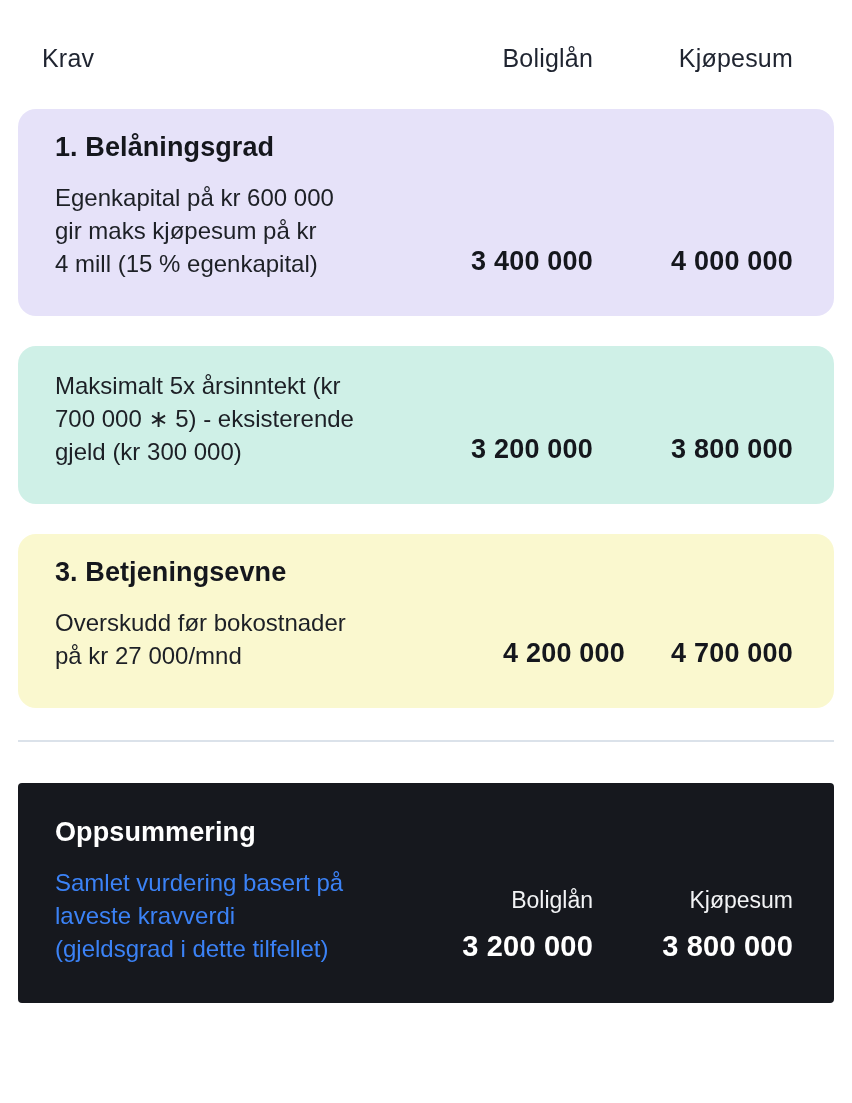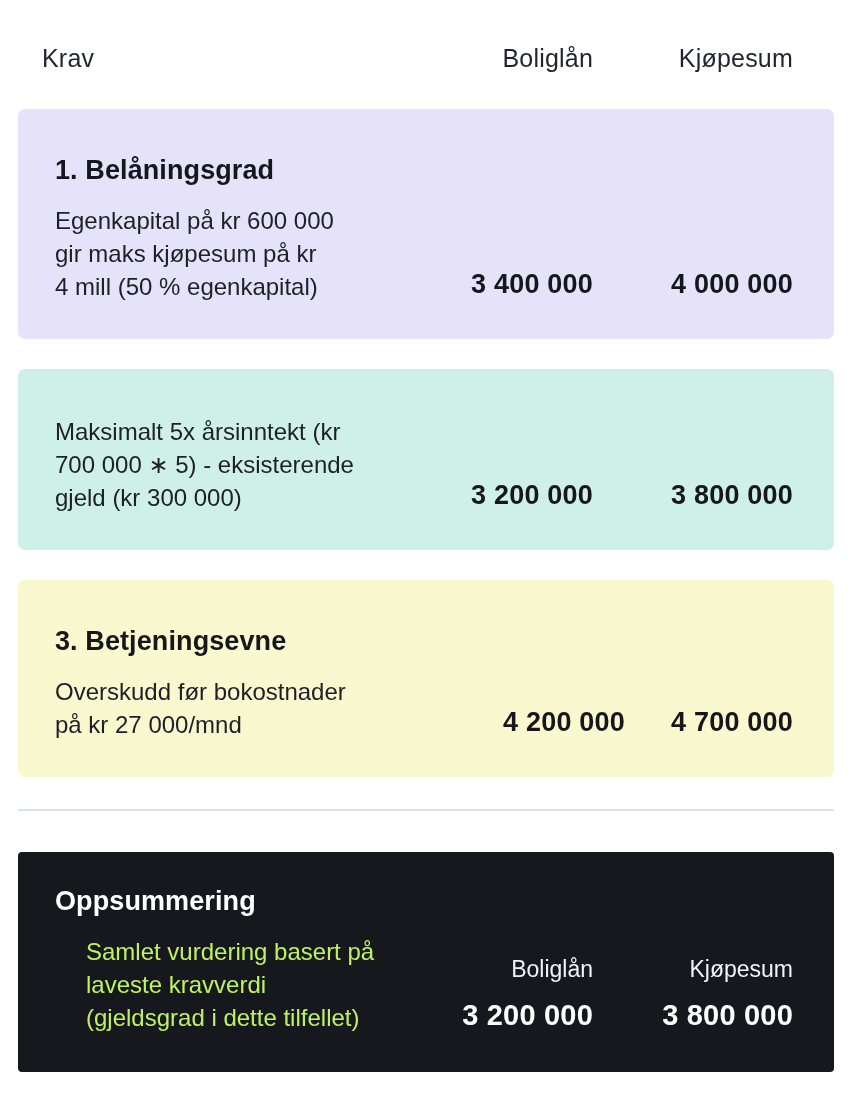--- a/index.html
+++ b/index.html
@@ -28,22 +28,22 @@
   .col-head {
     font-size: 25px;
     font-weight: 500;
     color: #1f2430;
     letter-spacing: 0.2px;
   }
   .col-head.num-col { text-align: right; }
 
   .card {
     margin: 0 18px 30px 18px;
-    border-radius: 7px;
-    padding: 46px 41px 36px 37px;
+    border-radius: 18px;
+    padding: 23px 41px 36px 37px;
   }
   .card-title {
     font-size: 27px;
     font-weight: 700;
     color: #15171d;
     margin-bottom: 18px;
     letter-spacing: 0.1px;
   }
   .card-desc {
     font-size: 24px;
@@ -68,21 +68,21 @@
     border: none;
   }
 
   .summary-card {
     margin: 0 18px;
     border-radius: 4px;
     padding: 34px 41px 38px 37px;
     color: #ffffff;
   }
   .summary-card .card-title { color: #ffffff; }
-  .summary-card .card-desc { color: #bef264; margin-left: 31px; }
+  .summary-card .card-desc { color: #3b82f6; }
   .summary-col {
     display: flex;
     flex-direction: column;
     align-items: flex-end;
     padding-bottom: 2px;
   }
   .summary-label {
     font-size: 23px;
     font-weight: 400;
     color: #f2f3f5;
@@ -104,21 +104,21 @@
   <div class="col-head">Krav</div>
   <div class="col-head num-col">Boliglån</div>
   <div class="col-head num-col">Kjøpesum</div>
 </div>
 
 <div class="card row" style="background: rgb(230, 226, 249);">
   <div>
     <div class="card-title">1. Belåningsgrad</div>
     <div class="card-desc">Egenkapital på kr 600 000
 gir maks kjøpesum på kr
-4 mill (50 % egenkapital)</div>
+4 mill (15 % egenkapital)</div>
   </div>
   <div class="num">3 400 000</div>
   <div class="num">4 000 000</div>
 </div>
 
 <div class="card row" style="background: rgb(207, 240, 231);">
   <div>
     <div class="card-desc">Maksimalt 5x årsinntekt (kr
 700 000 ∗ 5) - eksisterende
 gjeld (kr 300 000)</div>

